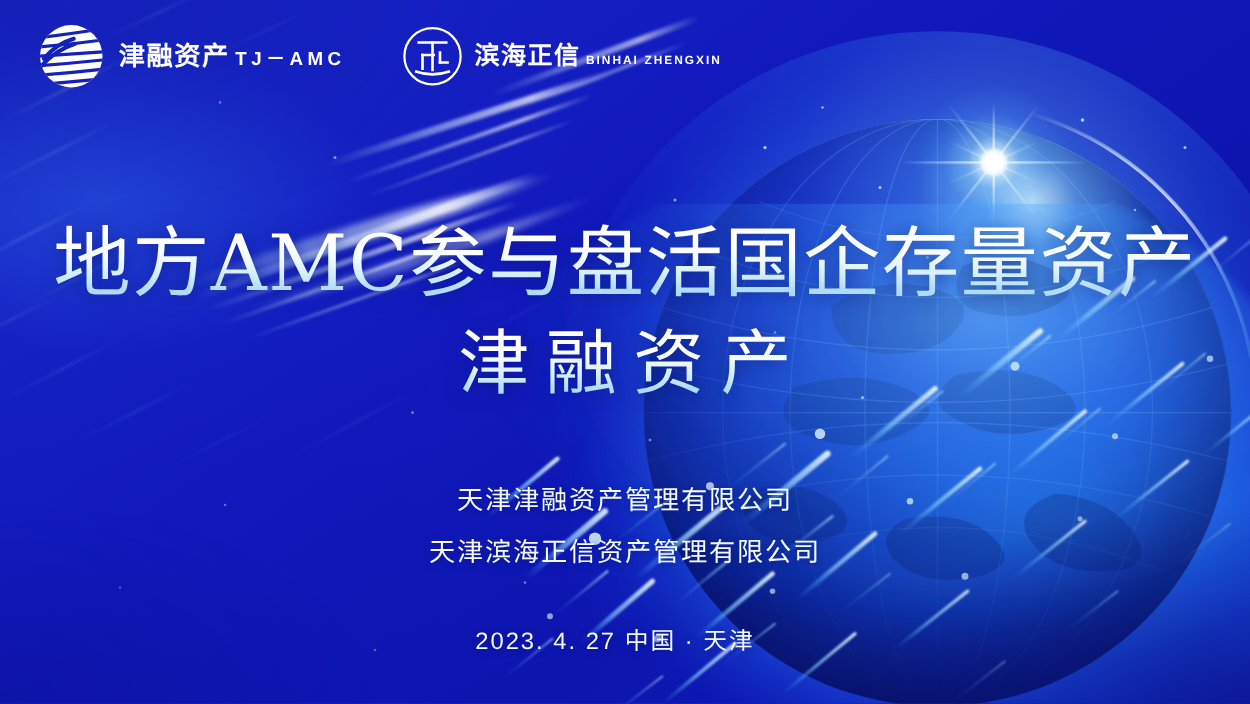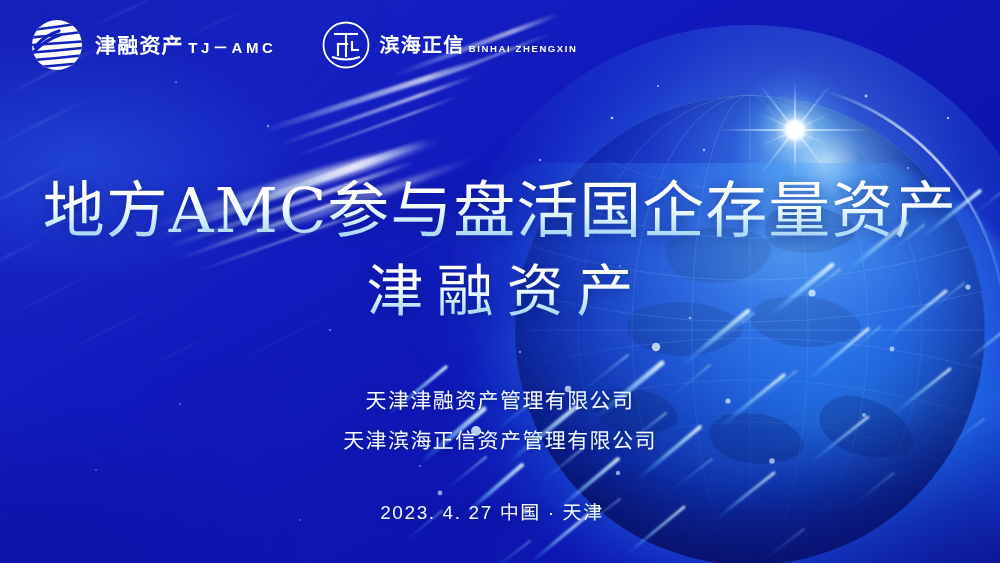--- a/index.html
+++ b/index.html
@@ -200,21 +200,21 @@
   .org-line {
     color: #f4fbff;
     font-size: 21px;
     font-weight: 400;
     letter-spacing: 1.4px;
     line-height: 1;
     text-shadow: 0 1px 6px rgba(8,22,110,0.6);
     white-space: nowrap;
     text-align: center;
   }
-  .org-line + .org-line { margin-top: 21px; font-family: Liberation Mono, monospace; }
+  .org-line + .org-line { margin-top: 21px; }
   .date-line {
     position: absolute; left:0; right:16px; top: 497px;
     text-align:center; z-index: 15;
     color: #f2faff;
     font-size: 19px;
     letter-spacing: 1.6px;
     text-shadow: 0 1px 6px rgba(8,22,110,0.55);
     white-space: nowrap;
   }
 </style>

